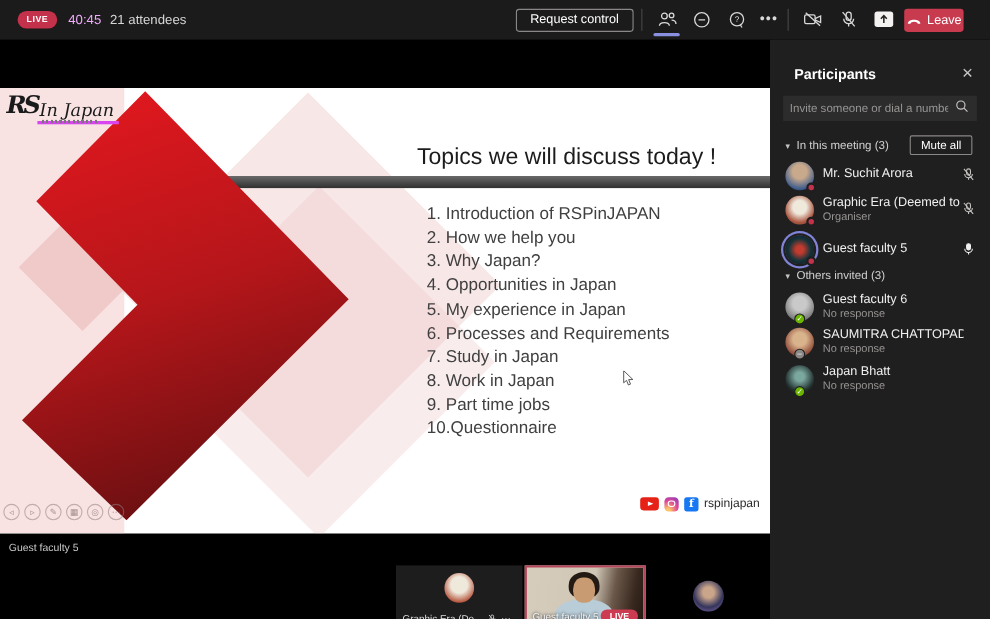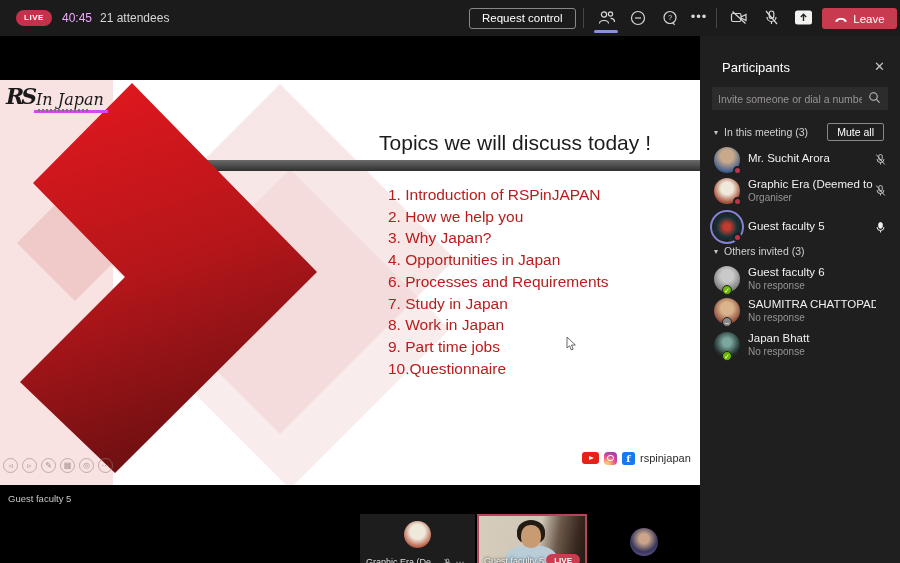--- a/index.html
+++ b/index.html
@@ -12,28 +12,28 @@
     color:#fff; font-size:8px; font-weight:bold; letter-spacing:.5px; text-align:center; line-height:16px; }
   .timer { position:absolute; left:62px; top:11px; color:#f0abfc; font-size:12px; }
   .attendees { position:absolute; left:100px; top:11px; color:#d6d6d6; font-size:12px; }
   .req-btn { position:absolute; left:469px; top:8px; height:21px; padding:0 12px; background:transparent;
     border:1px solid #8a8886; border-radius:3px; color:#fff; font-size:11.5px; line-height:19px; }
   .tb-sep { position:absolute; top:8px; width:1px; height:20px; background:#484644; }
   .tb-icon { position:absolute; top:8px; width:22px; height:20px; color:#d8d8d8; text-align:center; cursor:pointer; }
   .tb-icon svg { display:block; margin:1px auto; }
   .accent-underline { position:absolute; left:594px; top:30px; width:24px; height:2.5px; background:#8a90e0; border-radius:2px; }
   .dots { font-size:13px; color:#d8d8d8; letter-spacing:1px; line-height:18px; }
-  .leave-btn { position:absolute; left:822px; top:8px; width:75px; height:21px; background:#c83a4e; border:none;
+  .leave-btn { position:absolute; left:822px; top:8px; width:54px; height:21px; background:#c83a4e; border:none;
     border-radius:3px; color:#fff; font-size:11.5px; display:flex; align-items:center; justify-content:center; gap:5px; }
 
   
   .stage { position:absolute; left:0; top:36px; width:700px; height:551px; background:#000; overflow:hidden;margin-top:9px; }
   .slide { position:absolute; left:0; top:35px; width:700px; height:405px; background:#ffffff; overflow:hidden; }
   .slide-title { position:absolute; left:330px; top:51px; width:370px; text-align:center; font-size:21px; color:#1c1c1c; }
-  .slide-list { position:absolute; left:388px; top:104px; width:300px; font-size:15.5px; color:#b91c1c; }
+  .slide-list { position:absolute; left:388px; top:104px; width:300px; font-size:15.5px; color:#404040; }
   .slide-list div { line-height:21.7px; white-space:nowrap; }
 
   .logo { position:absolute; left:6px; top:1px; width:110px; height:44px; color:#1a1a1a; }
   .logo-rs { position:absolute; left:0; top:2px; font-family:"DejaVu Serif",serif; font-style:italic; font-weight:bold; font-size:22px; letter-spacing:-3px; }
   .logo-script { position:absolute; left:28px; top:9px; font-family:"DejaVu Serif",serif; font-style:italic; font-size:16px;
     border-bottom:3px solid #d946ef; padding:0 4px 1px 2px; }
   .logo-tagline { position:absolute; left:32px; top:28px; width:52px; height:3px;
     background:repeating-linear-gradient(90deg,#777 0 2px,transparent 2px 4px); }
 
   .social-row { position:absolute; left:582px; top:370px; height:16px; display:flex; align-items:center; gap:5px; }
@@ -64,21 +64,21 @@
   .t2-face { position:absolute; left:42px; top:9px; width:20px; height:23px; background:#c99b73; border-radius:45%; }
   .t2-shirt { position:absolute; left:26px; top:29px; width:52px; height:29px; background:#b9cdd9; border-radius:45% 45% 0 0; }
   .t2-label { position:absolute; left:5px; bottom:4px; color:#f2f2f2; font-size:9px; text-shadow:0 0 3px #000; }
   .t2-live { position:absolute; right:5px; bottom:4px; background:#cc3b52; color:#fff; font-size:8px; font-weight:bold;
     padding:1.5px 8px; border-radius:8px; }
   .tile3-avatar { position:absolute; left:630px; top:483px; width:28px; height:28px; border-radius:50%;
     background:radial-gradient(circle at 50% 38%, #caa58a 22%, #35355c 60%, #8b6faf 100%); }
 
   
   .panel { position:absolute; left:700px; top:36px; width:200px; height:527px; background:#201f1f; color:#e8e8e8; }
-  .panel-title { position:absolute; left:22px; top:24px; font-size:13px; font-weight:normal; color:#fff; }
+  .panel-title { position:absolute; left:22px; top:24px; font-size:13px; font-weight:bold; color:#fff; }
   .panel-close { position:absolute; right:15px; top:23px; color:#c8c6c4; font-size:13px; cursor:pointer; }
   .search-box { position:absolute; left:12px; top:51px; width:176px; height:23px; background:#2d2c2c; display:flex; align-items:center; }
   .search-box input { flex:1; background:transparent; border:none; outline:none; color:#979593; font-size:10.5px; padding:0 6px;
     font-family:"Liberation Sans",sans-serif; }
   .search-icon { width:20px; color:#c8c6c4; }
   .sec-header { position:absolute; left:14px; color:#d0d0d0; font-size:10.5px; display:flex; align-items:center; gap:6px; }
   .chev { font-size:8px; color:#c8c6c4; }
   .muteall-btn { position:absolute; right:16px; top:87px; background:transparent; border:1px solid #8a8886; border-radius:2px;
     color:#fff; font-size:10.5px; padding:2px 9px; }
   .p-row { position:absolute; left:0; width:200px; cursor:pointer; }
@@ -199,20 +199,21 @@
       <span class="logo-tagline"></span>
     </div>
 
     <div class="slide-title">Topics we will discuss today !</div>
 
     <div class="slide-list">
       <div>1.  Introduction of RSPinJAPAN</div>
       <div>2.  How we help you</div>
       <div>3.  Why Japan?</div>
       <div>4.  Opportunities in Japan</div>
+      <div>5.  My experience in Japan</div>
       <div>6.  Processes and Requirements</div>
       <div>7.  Study in Japan</div>
       <div>8.  Work in Japan</div>
       <div>9.  Part time jobs</div>
       <div>10.Questionnaire</div>
     </div>
 
     <div class="social-row">
       <span class="yt-icon"></span>
       <span class="ig-icon"></span>

